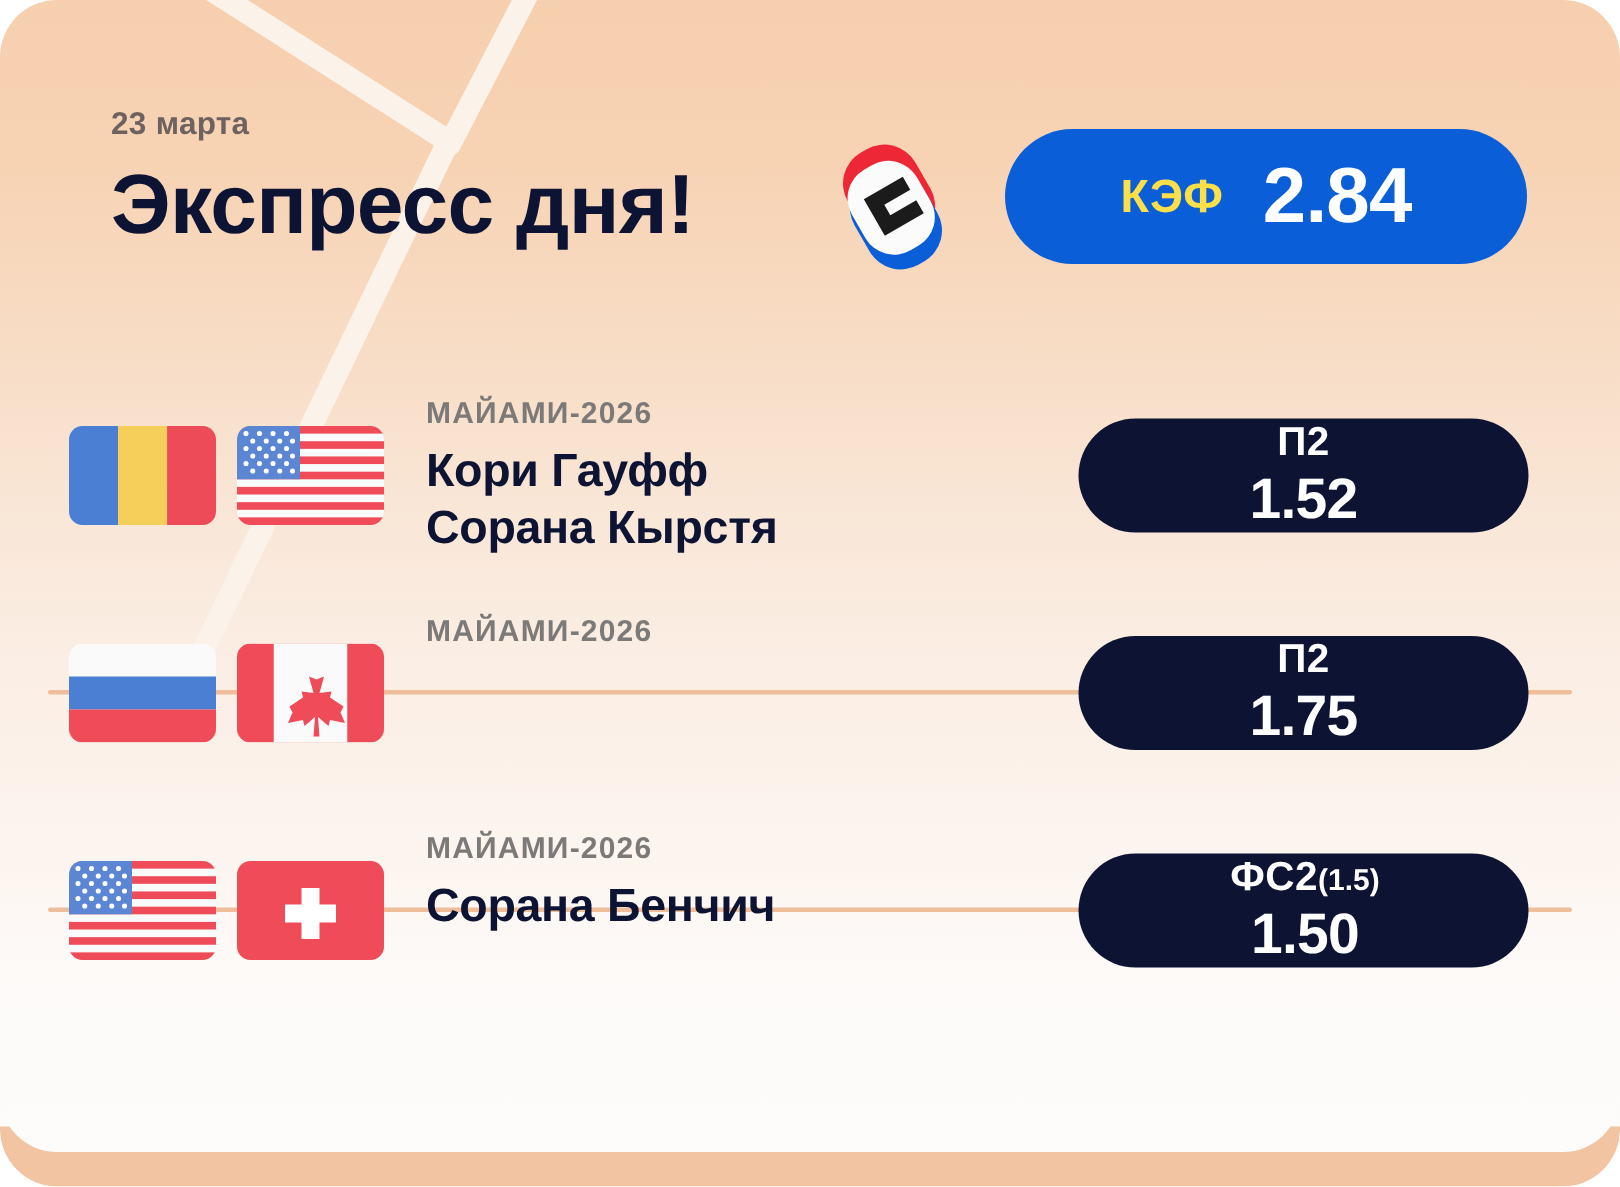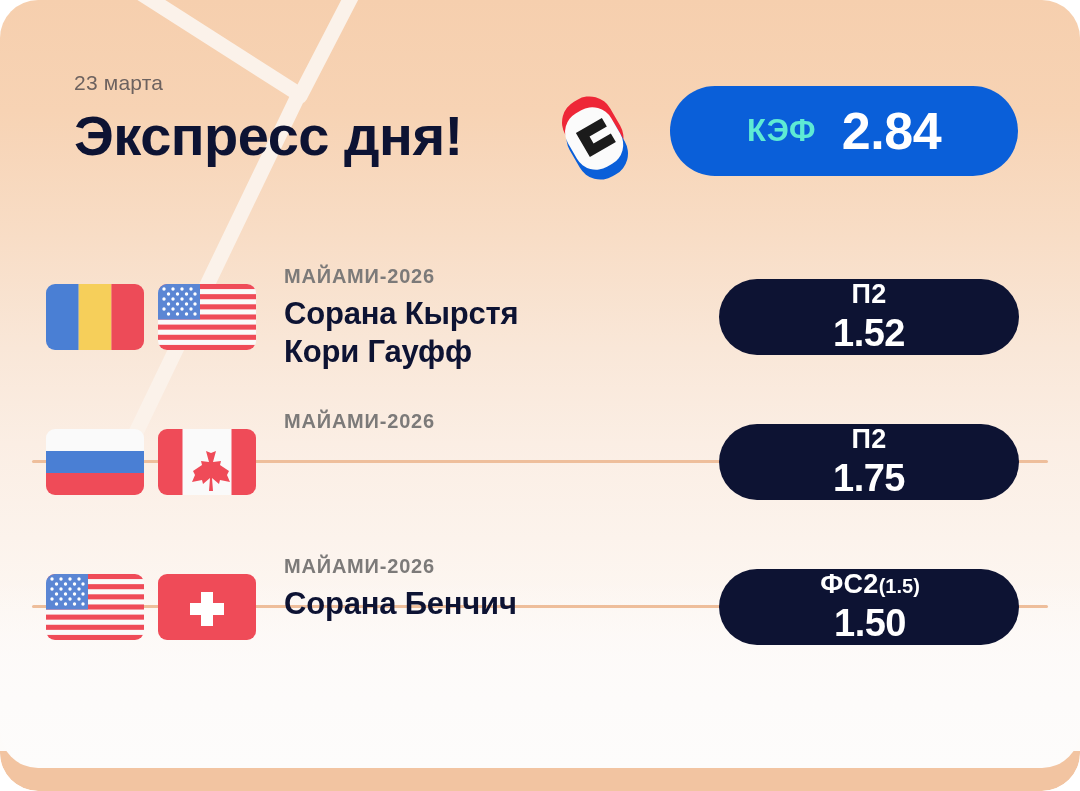--- a/index.html
+++ b/index.html
@@ -75,21 +75,21 @@
   
   #header {
     position: absolute;
     left: 74px;
     top: 72px;
     width: 940px;
     height: 110px;
   }
   #date-label {
     font-size: 21px;
-    font-weight: normal;
+    font-weight: bold;
     color: #6d625f;
     letter-spacing: 0.2px;
     line-height: 1;
   }
   #headline {
     margin-top: 14px;
     font-size: 56px;
     font-weight: bold;
     color: #0d1333;
     letter-spacing: -0.5px;
@@ -115,21 +115,21 @@
     border-radius: 45px;
     background: #0a5fd9;
     display: flex;
     align-items: center;
     justify-content: center;
     gap: 26px;
   }
   #coef-label {
     font-size: 31px;
     font-weight: bold;
-    color: #5eead4;
+    color: #fde047;
     letter-spacing: 0.5px;
   }
   #coef-value {
     font-size: 52px;
     font-weight: bold;
     color: #ffffff;
     letter-spacing: -0.5px;
   }
 
   
@@ -312,22 +312,22 @@
               <circle cx="10.5" cy="30" r="1.7"></circle>
                 <circle cx="19.5" cy="30" r="1.7"></circle>
                 <circle cx="28.5" cy="30" r="1.7"></circle>
                 <circle cx="37" cy="30" r="1.7"></circle>
             </g>
           </svg>
         </div>
       </div>
       <div class="match-text">
         <div class="tournament">МАЙАМИ-2026</div>
+        <div class="player">Кори Гауфф</div>
         <div class="player">Сорана Кырстя</div>
-        <div class="player">Кори Гауфф</div>
       </div>
       <div class="bet-badge">
         <span class="bet-market">П2</span>
         <span class="bet-odds">1.52</span>
       </div>
     </div>
 
     <div class="match-row">
       <div class="row-divider"></div>
       <div class="flags">

